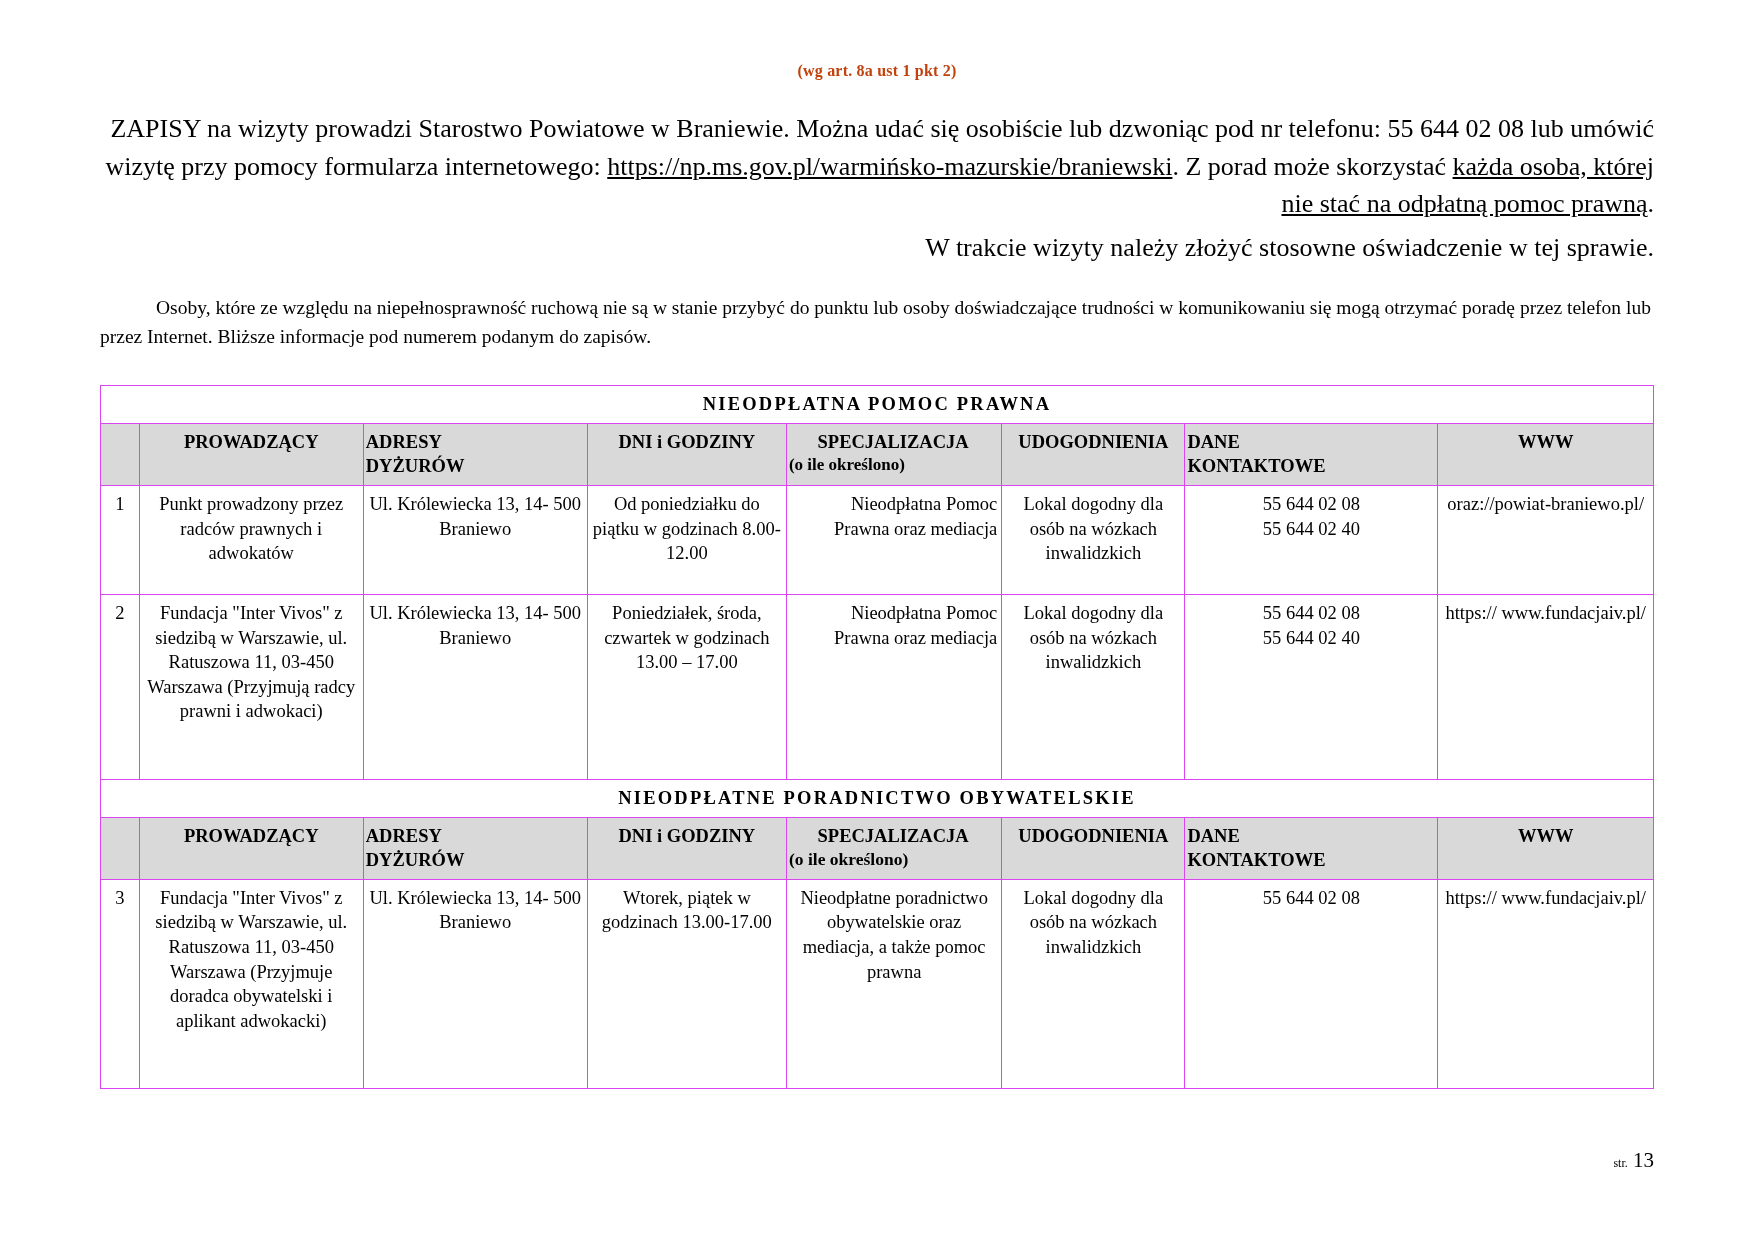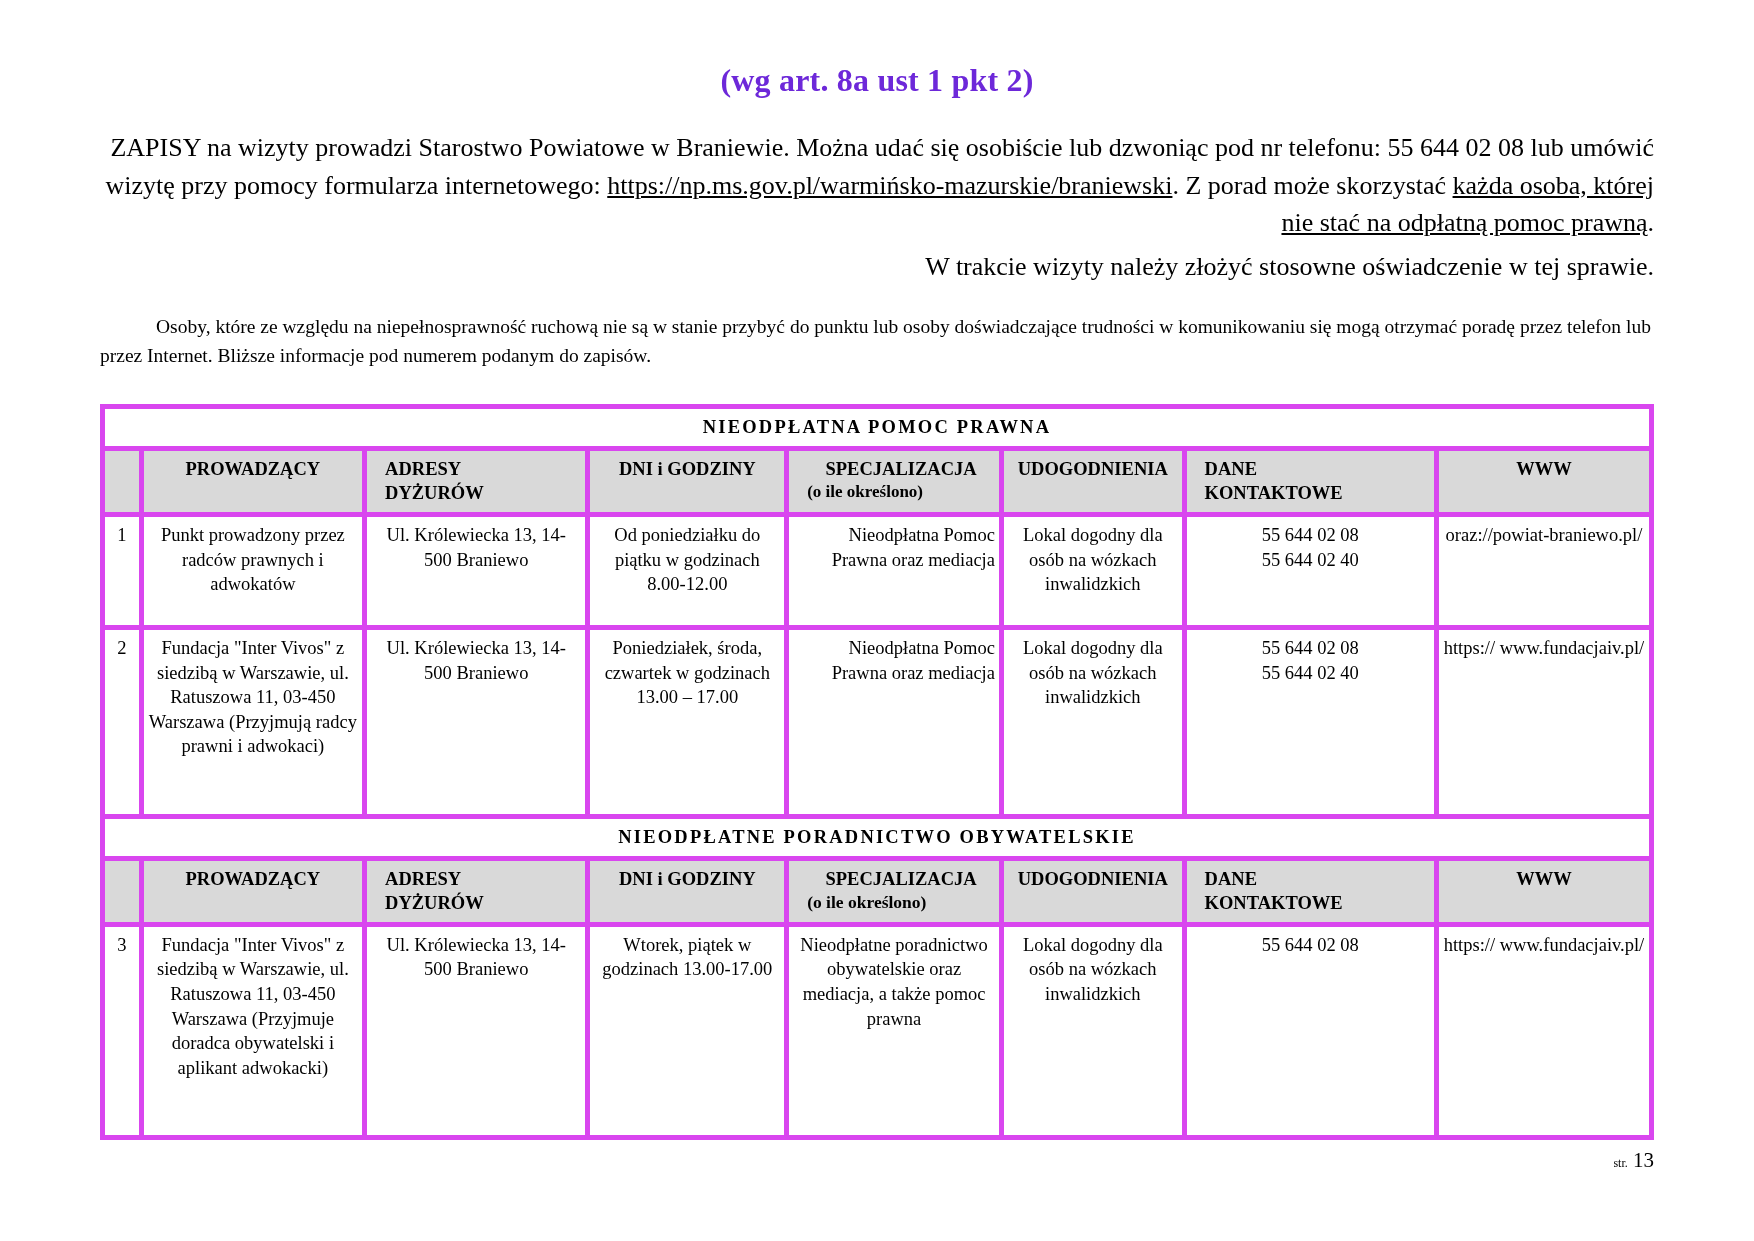--- a/index.html
+++ b/index.html
@@ -16,23 +16,23 @@
   }
   .page {
     width: 1754px;
     min-height: 1241px;
     box-sizing: border-box;
     padding: 40px 100px 20px 100px;
     position: relative;
   }
   .doc-title {
     text-align: center;
-    color: #6d28d9;
-    font-weight: bold;
-    font-size: 32px;
+    color: #c2410c;
+    font-weight: bold;
+    font-size: 16px;
     margin-top: 22px;
     margin-bottom: 30px;
     letter-spacing: 0.2px;
   }
   .para {
     font-size: 26px;
     line-height: 1.45;
     text-align: right;
     margin: 0 0 6px 0;
   }
@@ -50,21 +50,21 @@
     color: #000000;
     text-decoration: underline;
   }
   table.main {
     width: 100%;
     border-collapse: collapse;
     margin-top: 34px;
     table-layout: fixed;
   }
   table.main td, table.main th {
-    border: 5px solid #d946ef;
+    border: 1px solid #d946ef;
     vertical-align: top;
     padding: 6px 4px;
     font-size: 18.5px;
     line-height: 1.33;
   }
   .section-head td {
     text-align: center;
     font-weight: bold;
     font-size: 22px;
     letter-spacing: 2.2px;
@@ -75,21 +75,21 @@
     background: #d9d9d9;
     font-weight: bold;
     text-align: center;
     font-size: 18.5px;
     line-height: 1.25;
     padding: 8px 3px;
     vertical-align: top;
   }
   .hdr td.leftish {
     text-align: left;
-    padding-left: 18px;
+    padding-left: 2px;
   }
   .hdr .sub {
     font-size: 17px;
     font-weight: bold;
   }
   .hdr .sub-normal {
     font-size: 17.5px;
     font-weight: bold;
   }
   td.num {

